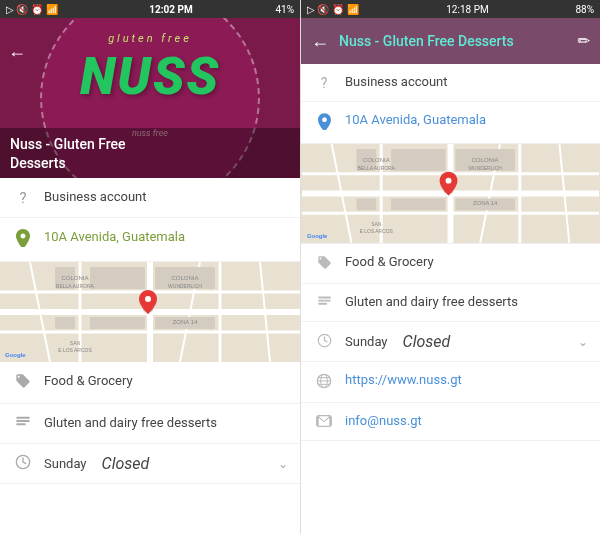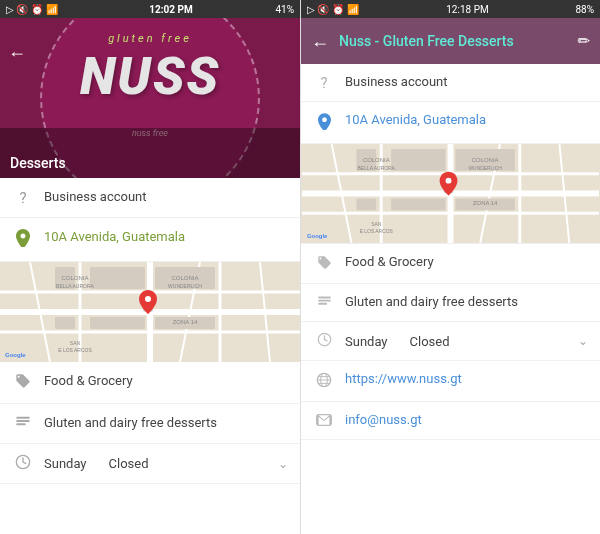--- a/index.html
+++ b/index.html
@@ -72,21 +72,21 @@
       font-style: italic;
       white-space: nowrap;
       z-index: 2;
     }
 
     .hero-nuss {
       position: absolute;
       top: 28px;
       left: 50%;
       transform: translateX(-50%);
-      color: #e5e5e5;
+      color: #22c55e;
       font-size: 52px;
       font-weight: 900;
       font-style: italic;
       white-space: nowrap;
       text-shadow: 2px 2px 4px rgba(0,0,0,0.3);
       z-index: 2;
       letter-spacing: 2px;
     }
 
     .hero-bottom-text {
@@ -268,27 +268,28 @@
       min-width: 22px;
       text-align: center;
       margin-right: 10px;
       color: #aaa;
       font-size: 14px;
     }
 
     .hours-day {
       font-size: 13px;
       color: #444;
-      margin-right: 22px;
+      margin-right: 15px;
     }
 
     .hours-status {
-      font-size: 13px;
+      font-size: 16px;
       color: #444;
       flex: 1;
+      font-style: italic;
     }
 
     .hours-chevron {
       color: #aaa;
       font-size: 12px;
     }
 
     
     .map-svg {
       width: 100%;
@@ -307,21 +308,21 @@
   </div>
 
   <div class="hero-image">
     <div class="hero-circle"></div>
     <span class="hero-back-arrow">←</span>
     <span class="hero-top-text">gluten free</span>
     <span class="hero-nuss">NUSS</span>
     <span class="hero-bottom-text">nuss free</span>
     <div class="hero-title-overlay">
       <span>
-        <br>
+        <span>Nuss - Gluten Free</span><br>
         <span>Desserts</span>
       </span>
     </div>
   </div>
 
   <div class="left-content">
 
     <div class="info-row">
       <span class="info-icon">?</span>
       <span class="info-text">Business account</span>

